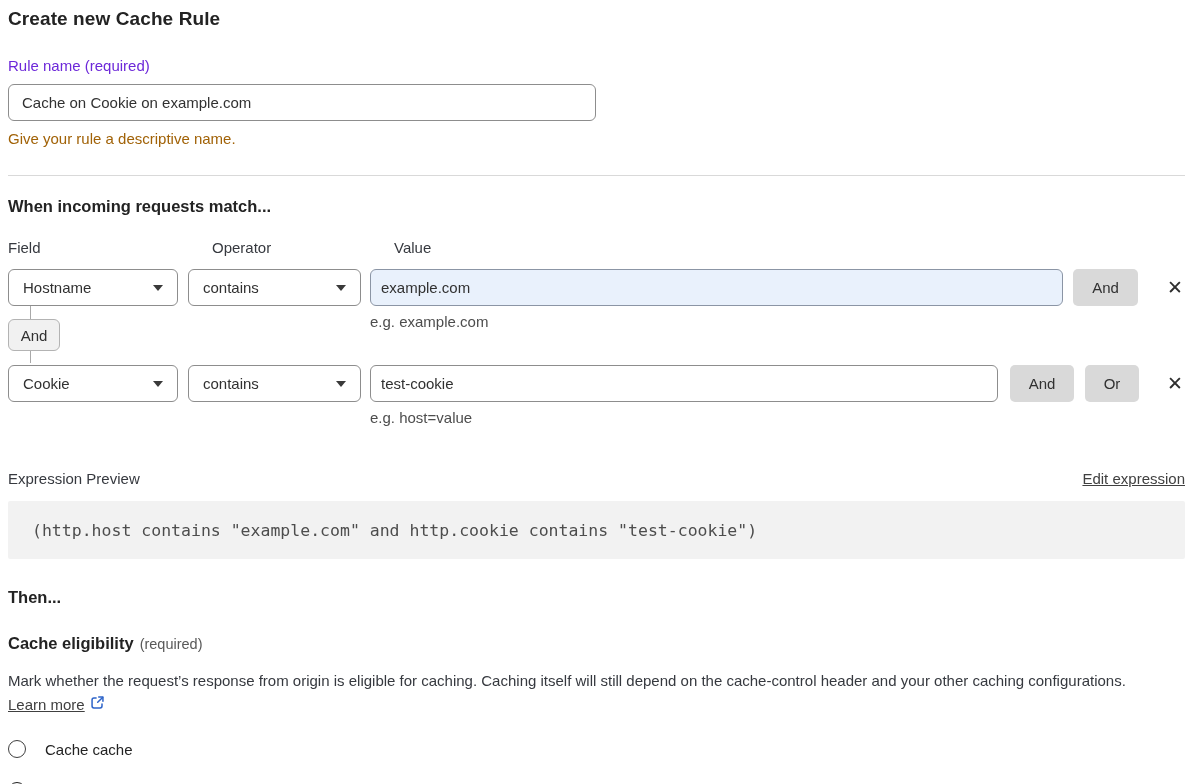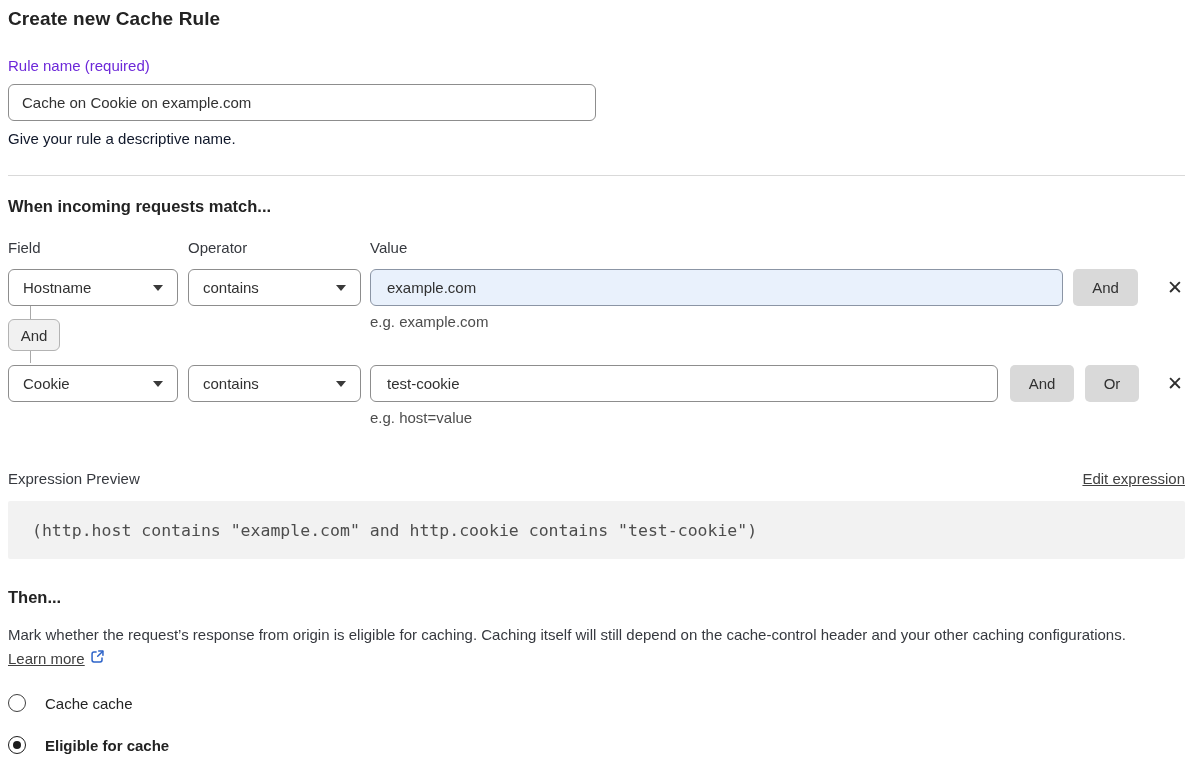--- a/index.html
+++ b/index.html
@@ -15,29 +15,29 @@
   h1.page-title { font-size: 19px; font-weight: 700; color: #232323; letter-spacing: 0.1px; }
 
   .field-label { font-size: 15px; color: #6d28d9; margin-top: 27px; margin-bottom: 10px; }
   .name-input {
     width: 588px; height: 37px;
     border: 1px solid #8d8d8d; border-radius: 6px;
     font-family: "Liberation Sans", "DejaVu Sans", sans-serif;
     font-size: 15px; color: #313131; padding: 0 13px;
     background: #fff; outline: none; display: block;
   }
-  .help-text { font-size: 15px; color: #0f172a; margin-top: 9px; }
+  .help-text { font-size: 15px; color: #a16207; margin-top: 9px; }
 
   .divider { border: none; border-top: 1px solid #d9d9d9; margin-top: 28px; }
 
   .section-heading { font-size: 16.5px; font-weight: 700; color: #232323; margin-top: 21px; }
 
   .col-labels { display: flex; margin-top: 23px; font-size: 15px; color: #36393f; }
   .col-labels .lbl-field { width: 180px; }
-  .col-labels .lbl-operator { width: 182px; }
+  .col-labels .lbl-operator { width: 182px; margin-left: 24px; }
 
   .match-rows { position: relative; margin-top: 13px; }
   .cond-row { display: flex; align-items: flex-start; width: 1177px; }
   .row-2 { margin-top: 35px; }
 
   .select {
     height: 37px; border: 1px solid #8d8d8d; border-radius: 6px; background: #fff;
     display: flex; align-items: center; justify-content: space-between;
     padding: 0 14px; font-size: 15px; color: #313131; cursor: pointer;
   }
@@ -46,21 +46,21 @@
   .caret {
     width: 0; height: 0;
     border-left: 5px solid transparent; border-right: 5px solid transparent;
     border-top: 6px solid #3a3a3a; margin-left: 8px; flex: 0 0 auto;
   }
 
   .value-col { display: flex; flex-direction: column; }
   .value-input {
     height: 37px; border: 1px solid #8d8d8d; border-radius: 6px;
     font-family: "Liberation Sans", "DejaVu Sans", sans-serif;
-    font-size: 15px; color: #313131; padding: 0 16px; outline: none; background: #fff;
+    font-size: 15px; color: #313131; padding: 0 10px; outline: none; background: #fff;
   }
   .value-w1 { width: 693px; }
   .value-w2 { width: 628px; }
   .value-highlight { background: #e9f1fc; border-color: #8b95a5; }
   .value-hint { font-size: 15px; color: #4d4d4d; margin-top: 7px; }
 
   .logic-btn {
     height: 37px; border: none; border-radius: 5px; background: #d9d9d9;
     color: #313131; font-family: inherit; font-size: 15px; cursor: pointer;
   }
@@ -184,20 +184,23 @@
   </div>
 
   <div class="expr-header">
     <div class="expr-label">Expression Preview</div>
     <a class="link">Edit expression</a>
   </div>
   <div class="expr-code">(http.host contains "example.com" and http.cookie contains "test-cookie")</div>
 
   <h2 class="section-heading then-heading">Then...</h2>
 
+  <h3 class="section-heading eligibility-heading">
+    <span>Cache eligibility</span><span class="required">(required)</span>
+  </h3>
 
   <p class="description">
     <span>Mark whether the request’s response from origin is eligible for caching. Caching itself will still depend on the cache-control header and your other caching configurations.</span>
     <span class="learn-more">
       <a class="link">Learn more</a>
         <span class="external-icon"><svg width="15" height="15" viewBox="0 0 16 16" fill="none">
             <path d="M6.5 3.2H4.2C3.1 3.2 2.2 4.1 2.2 5.2v6.6c0 1.1.9 2 2 2h6.6c1.1 0 2-.9 2-2V9.5" stroke="#2e64c9" stroke-width="1.6" stroke-linecap="round"></path>
             <path d="M9.3 2.2h4.5v4.5" stroke="#2e64c9" stroke-width="1.6" stroke-linecap="round" stroke-linejoin="round"></path>
             <path d="M13.4 2.6L8.2 7.8" stroke="#2e64c9" stroke-width="1.6" stroke-linecap="round"></path>
           </svg></span>

